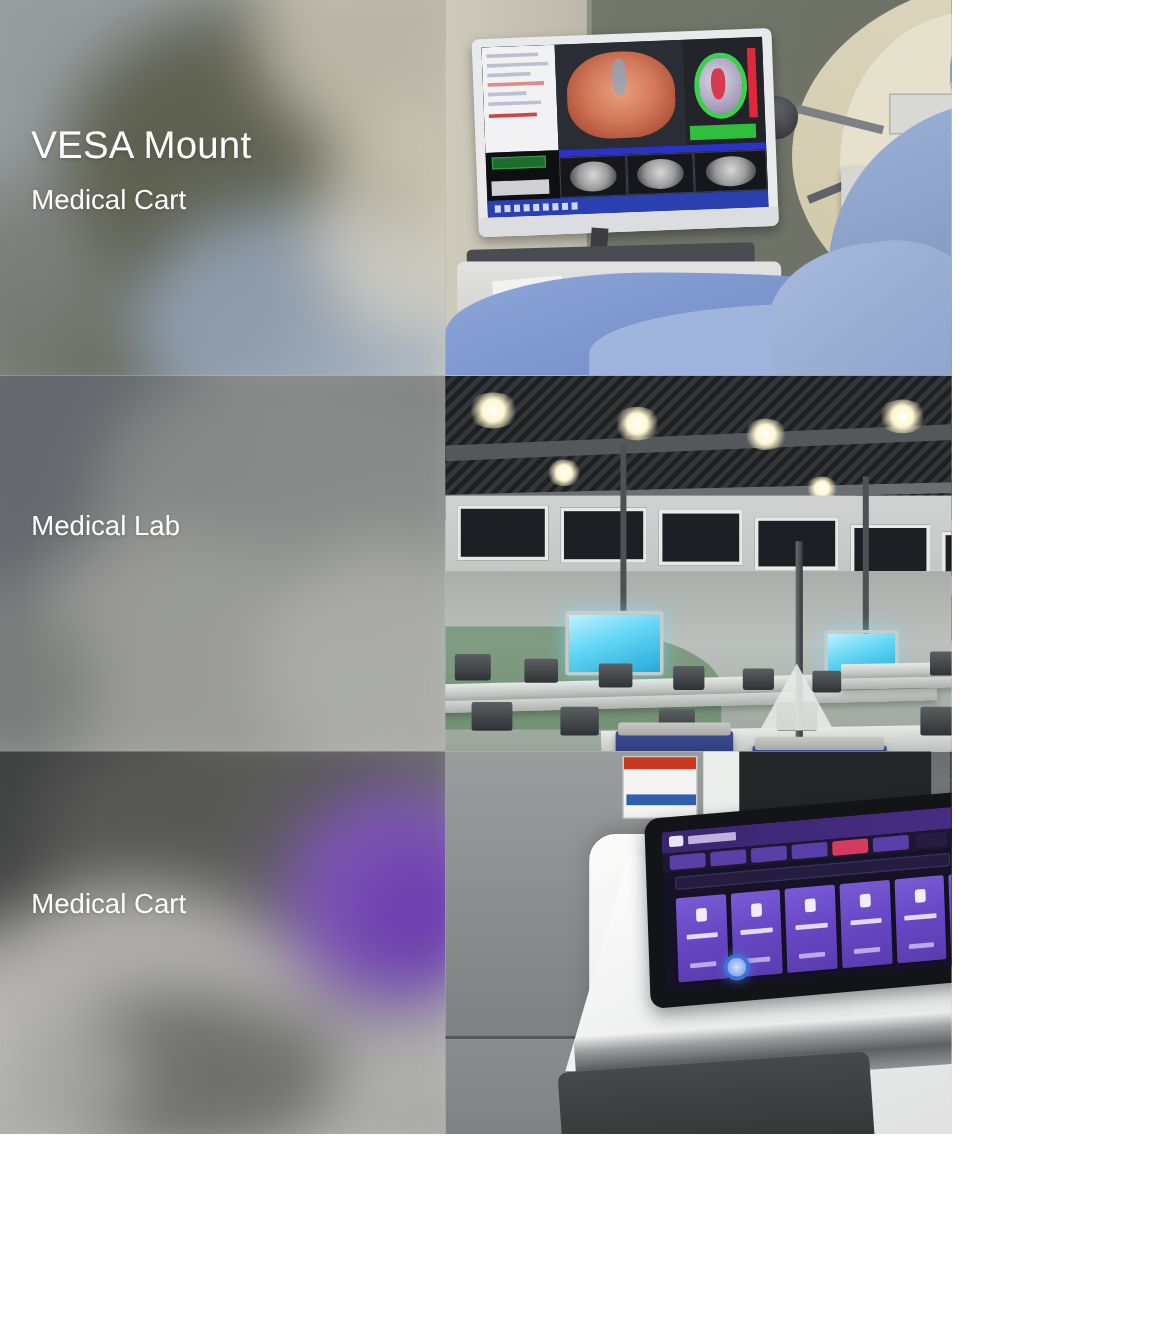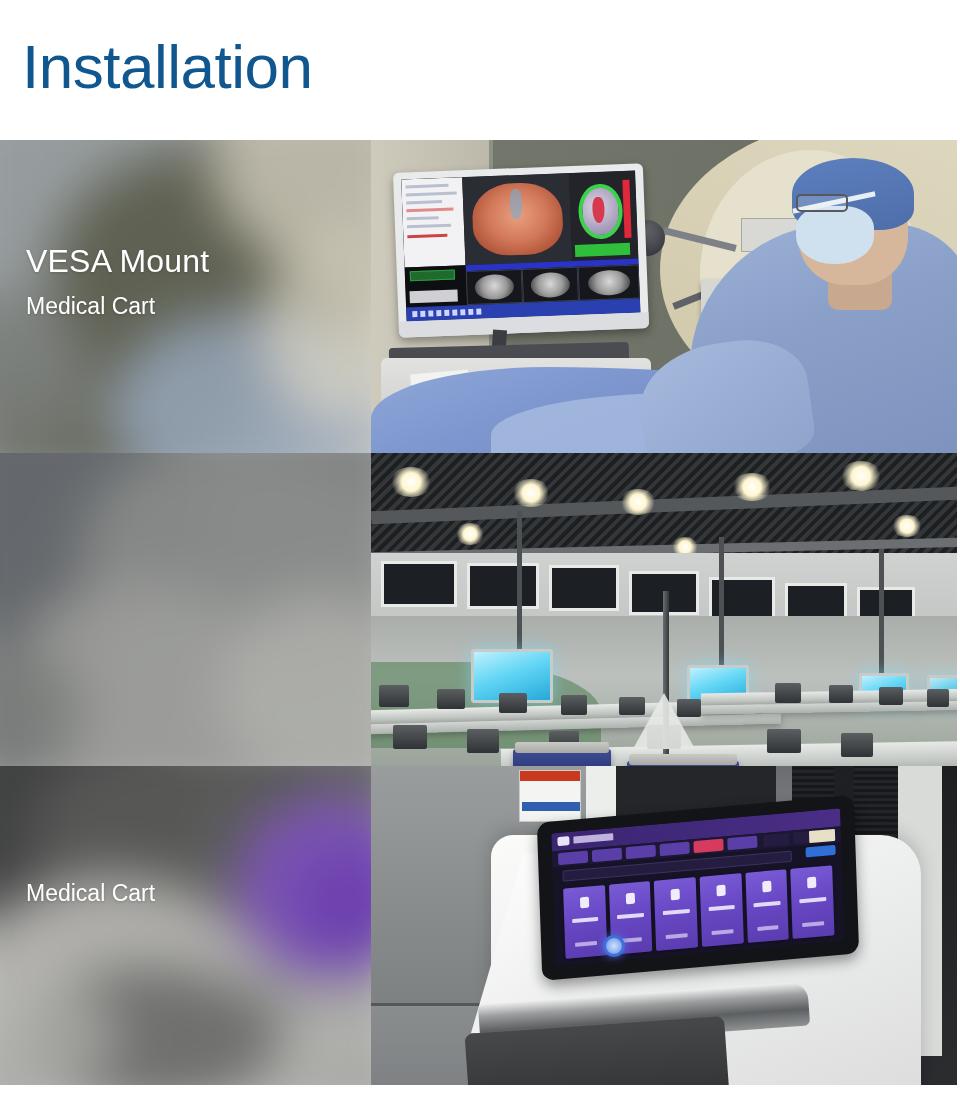--- a/index.html
+++ b/index.html
@@ -17,21 +17,21 @@
   .page-title {
     font-size: 62px;
     font-weight: 400;
     letter-spacing: -0.5px;
     color: #10578f;
     line-height: 1;
   }
 
   
   .rows { position: relative; width: 960px; }
-  .row { position: relative; display: flex; width: 957px; overflow: hidden; }
+  .row { position: relative; display: flex; width: 793px; overflow: hidden; }
   .row-1 { height: 313px; }
   .row-2 { height: 313px; }
   .row-3 { height: 319px; }
 
   .caption-pane {
     position: relative;
     width: 371px;
     height: 100%;
     flex: 0 0 371px;
     overflow: hidden;
@@ -217,23 +217,20 @@
   .p3 .k-tile .t2 { position:absolute;left:24%;bottom:16%;width:52%;height:4px;background:#cfc3ef;border-radius:1px;opacity:.8;}
 
   
   .bottom-strip { position:absolute;left:0;bottom:0;width:960px;height:28px;background:#ffffff; }
 </style>
 </head>
 <body>
 
 <div class="page">
 
-  <div class="title-bar">
-    <h1 class="page-title">Installation</h1>
-  </div>
 
   <div class="rows">
 
     <div class="row row-1 r1">
 
       <div class="caption-pane">
         <div class="blurbg bg1">
           <span class="blob b1"></span>
             <span class="blob b2"></span>
             <span class="blob b3"></span>
@@ -335,20 +332,21 @@
 
       <div class="caption-pane">
         <div class="blurbg bg2">
           <span class="blob b1"></span>
             <span class="blob b2"></span>
             <span class="blob b3"></span>
           <span class="blob b4"></span>
             <span class="blob b5"></span>
         </div>
         <div class="caption-text">
+          <div class="cap-sub">Medical Lab</div>
         </div>
       </div>
 
       <div class="photo-pane">
         <div class="p2">
           <div class="ceiling"></div>
           <div class="beam"></div>
             <div class="beam2"></div>
 
           <span class="lamp2" style="left:18px;top:14px;width:44px;height:30px"></span>

